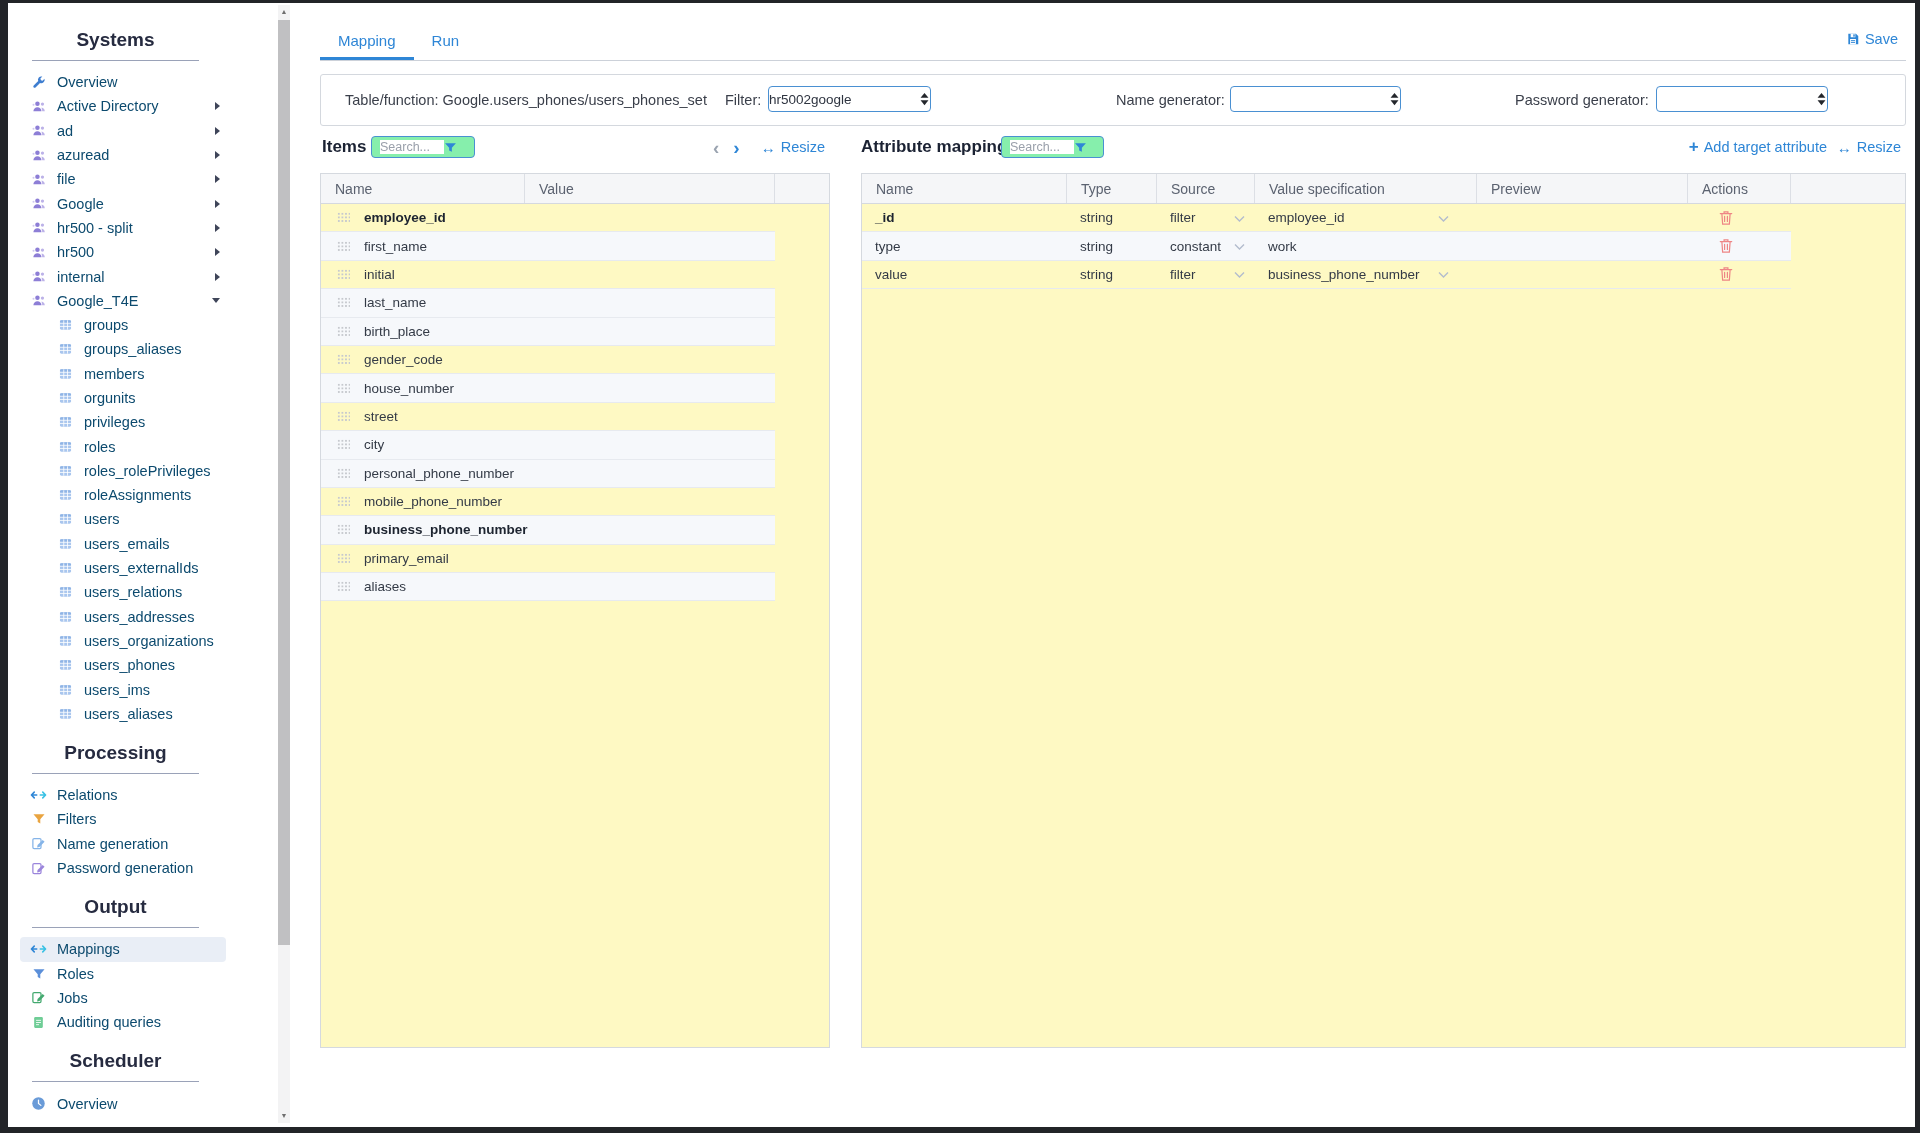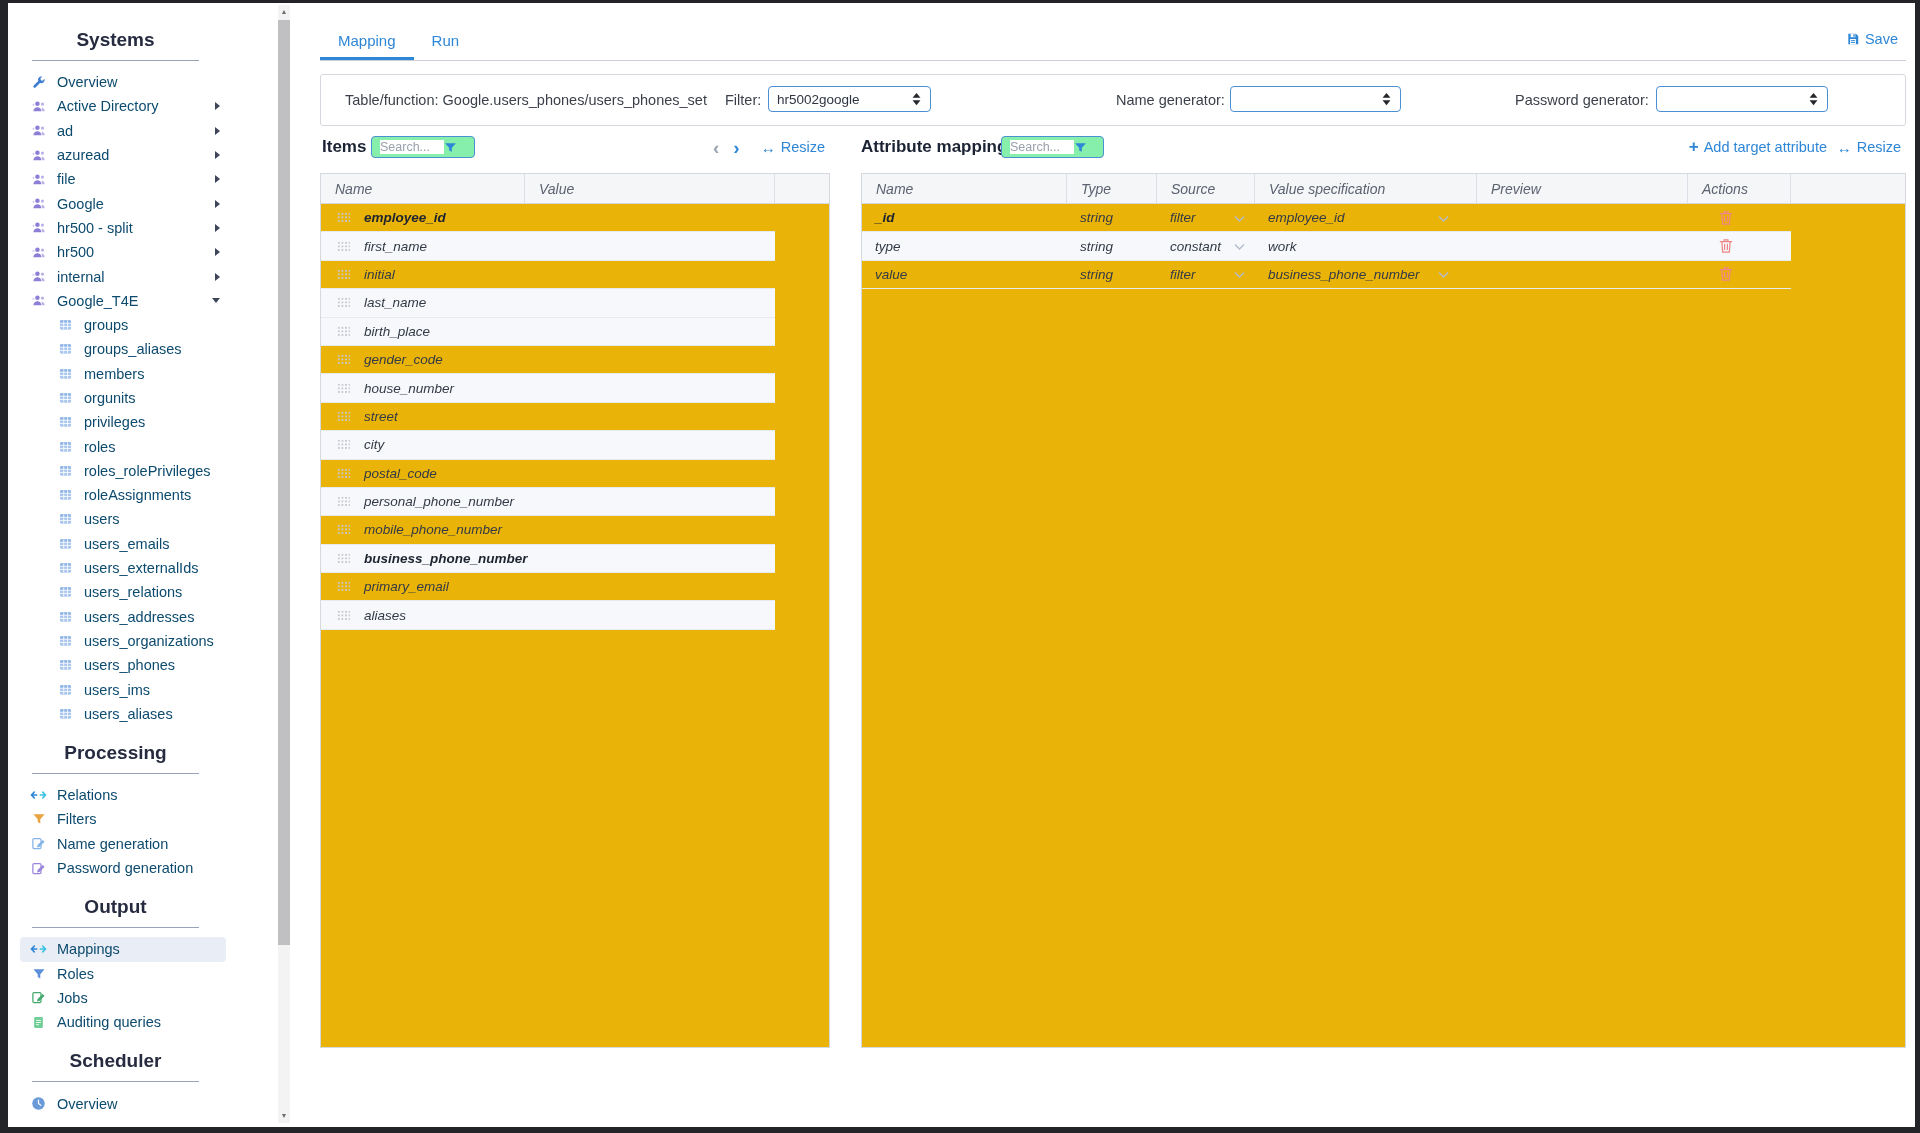--- a/index.html
+++ b/index.html
@@ -45,42 +45,42 @@
   .tab.active { border-bottom:3px solid var(--accent); font-weight:400; }
   .save-link { position:absolute; right:8px; top:12px; display:flex; gap:5px; align-items:center;
                color:var(--accent); font-size:14.5px; cursor:pointer; }
 
   .toolbar { position:relative; margin-top:13px; height:52px;
              border:1px solid #d4d8de; border-radius:3px; }
   .toolbar .t-item { position:absolute; top:0; height:100%; display:flex; align-items:center;
                      font-size:14.5px; color:#3a3f4a; }
   .fakeselect { position:absolute; top:11px; height:26px; border:1.5px solid #4a90d2;
                 border-radius:4px; background:#fff; display:flex; align-items:center;
-                padding:0 8px; font-size:13.5px; color:#2e3440; cursor:pointer; }
+                padding:0 0; font-size:13.5px; color:#2e3440; cursor:pointer; }
   .fakeselect .sval { flex:1; white-space:nowrap; }
   .fakeselect .spin { margin-left:8px; display:flex; }
 
   
   .panel { position:absolute; top:127px; }
   .panel-head { position:relative; height:34px; display:flex; align-items:center; }
   .panel-title { font-size:17px; font-weight:700; color:#1b2233; }
   .searchbox { height:22px; border:1.5px solid #4a90d2; border-radius:4px; background:#86efac;
                display:flex; align-items:center; padding:0 6px 0 8px; }
   .searchbox input { border:none; outline:none; width:64px; font-size:12.5px;
                      color:#2e3440; font-family:"Liberation Sans",sans-serif; }
   .searchbox input::placeholder { color:#9aa0ab; }
   .blue-link { color:var(--accent); font-size:14.5px; display:flex; align-items:center;
                gap:5px; cursor:pointer; white-space:nowrap; }
   .arrow-glyph { font-size:15px; }
   .pager { display:flex; align-items:center; gap:14px; }
   .pg { font-size:19px; line-height:1; cursor:pointer; font-weight:700; }
   .pg.prev { color:#9aa3b0; }
   .pg.next { color:var(--accent); }
 
-  .tablebox { position:absolute; left:0; top:43px; border:1px solid #d5d9df; background:#eab308;font-style:italic; }
+  .tablebox { position:absolute; left:0; top:43px; border:1px solid #d5d9df; background:#fef9c3; }
   .thead { display:grid; height:30px; background:#f5f6f8; border-bottom:1px solid #d5d9df; }
   .th { font-size:14px; color:#5b6270; display:flex; align-items:center;
         padding-left:14px; border-right:1px solid #dcdfe5; overflow:hidden; white-space:nowrap; }
   .th:last-child { border-right:none; }
 
   .irow { position:relative; width:454px; height:28.4px; display:flex; align-items:center;
           border-bottom:1px solid #e7eaef; }
   .irow.alt { background:#f6f8fb; }
   .handle { width:13px; height:11px; margin-left:16px; flex:0 0 13px;
             background-image:radial-gradient(#c6c9ce 1.1px, transparent 1.2px);
@@ -662,24 +662,20 @@
               <span class="iname">house_number</span>
             </div>
             <div class="irow">
               <span class="handle"></span>
               <span class="iname">street</span>
             </div>
             <div class="irow alt">
               <span class="handle"></span>
               <span class="iname">city</span>
             </div>
-            <div class="irow">
-              <span class="handle"></span>
-              <span class="iname">postal_code</span>
-            </div>
             <div class="irow alt">
               <span class="handle"></span>
               <span class="iname">personal_phone_number</span>
             </div>
             <div class="irow">
               <span class="handle"></span>
               <span class="iname">mobile_phone_number</span>
             </div>
             <div class="irow alt">
               <span class="handle"></span>

